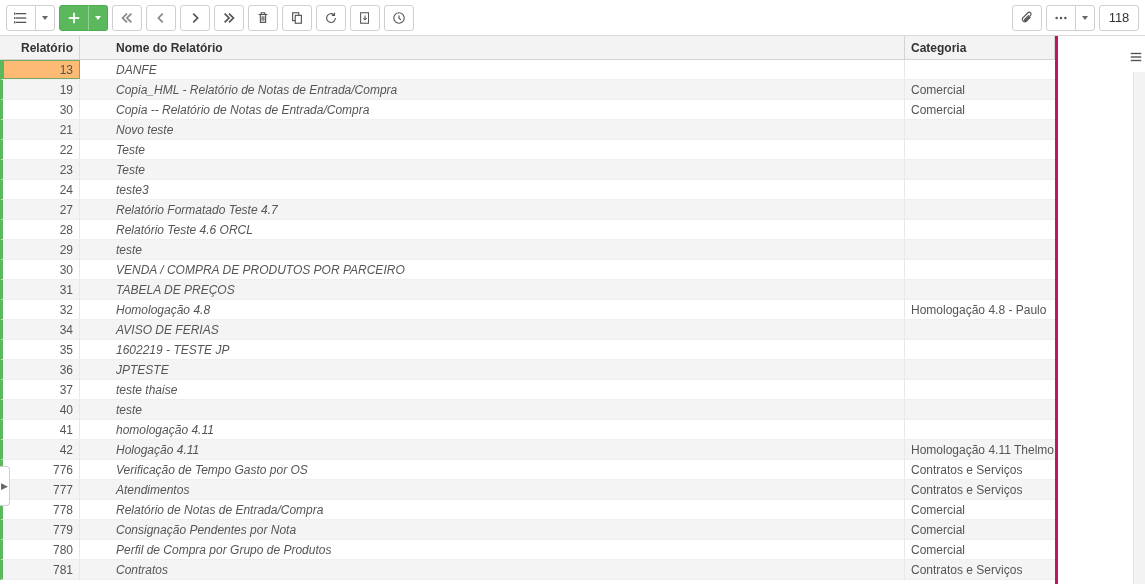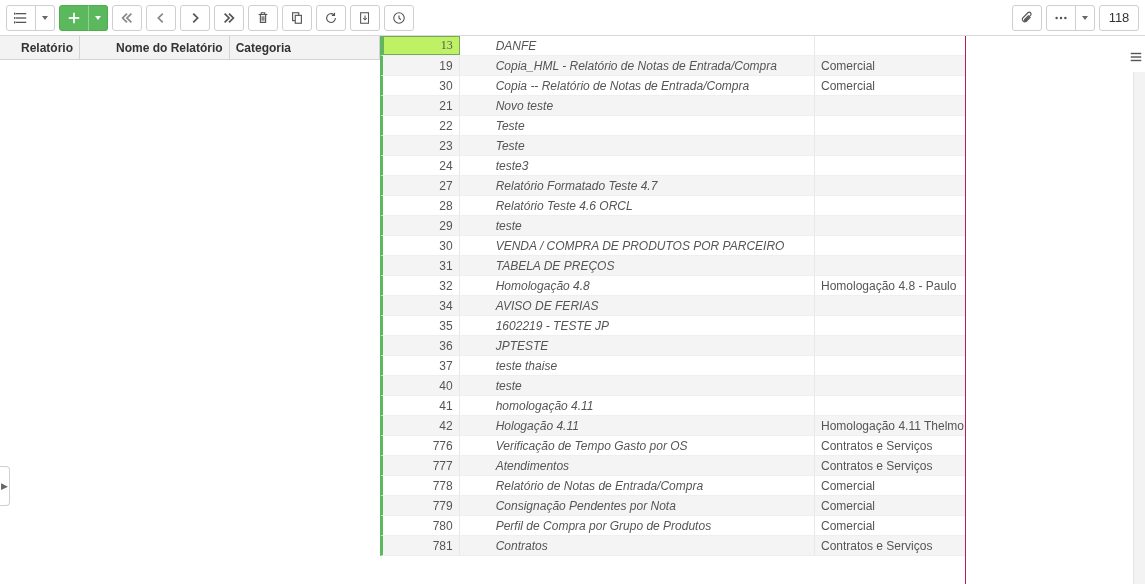--- a/index.html
+++ b/index.html
@@ -64,24 +64,24 @@
     text-align: center;
   }
 
   
   .main {
     display: flex;
     height: calc(100% - 36px);
     position: relative;
   }
   .grid-wrap {
-    width: 966px;
-    border-right: 1px solid #be185d;
-    display: flex;
-    flex-direction: row;
+    width: 1058px;
+    border-right: 3px solid #be185d;
+    display: flex;
+    flex-direction: column;
     position: relative;
   }
   .side-panel {
     flex: 1;
     position: relative;
   }
   .menu-glyph {
     position: absolute;
     top: 14px;
     right: 2px;
@@ -117,23 +117,22 @@
   .grow {
     display: flex;
     height: 20px;
     align-items: center;
     border-bottom: 1px solid #eef0f0;
     border-left: 3px solid #5cb85c;
     background: #fff;
   }
   .grow.alt { background: #f4f4f4; }
   .grow.sel .gc.col-id {
-    background: #bef264;
+    background: #fdba74;
     border: 1px solid #78a860;
-    font-family: Liberation Serif, serif;
   }
   .gc {
     padding: 0 6px;
     white-space: nowrap;
     overflow: hidden;
     text-overflow: ellipsis;
     color: #555;
     height: 100%;
     display: flex;
     align-items: center;

